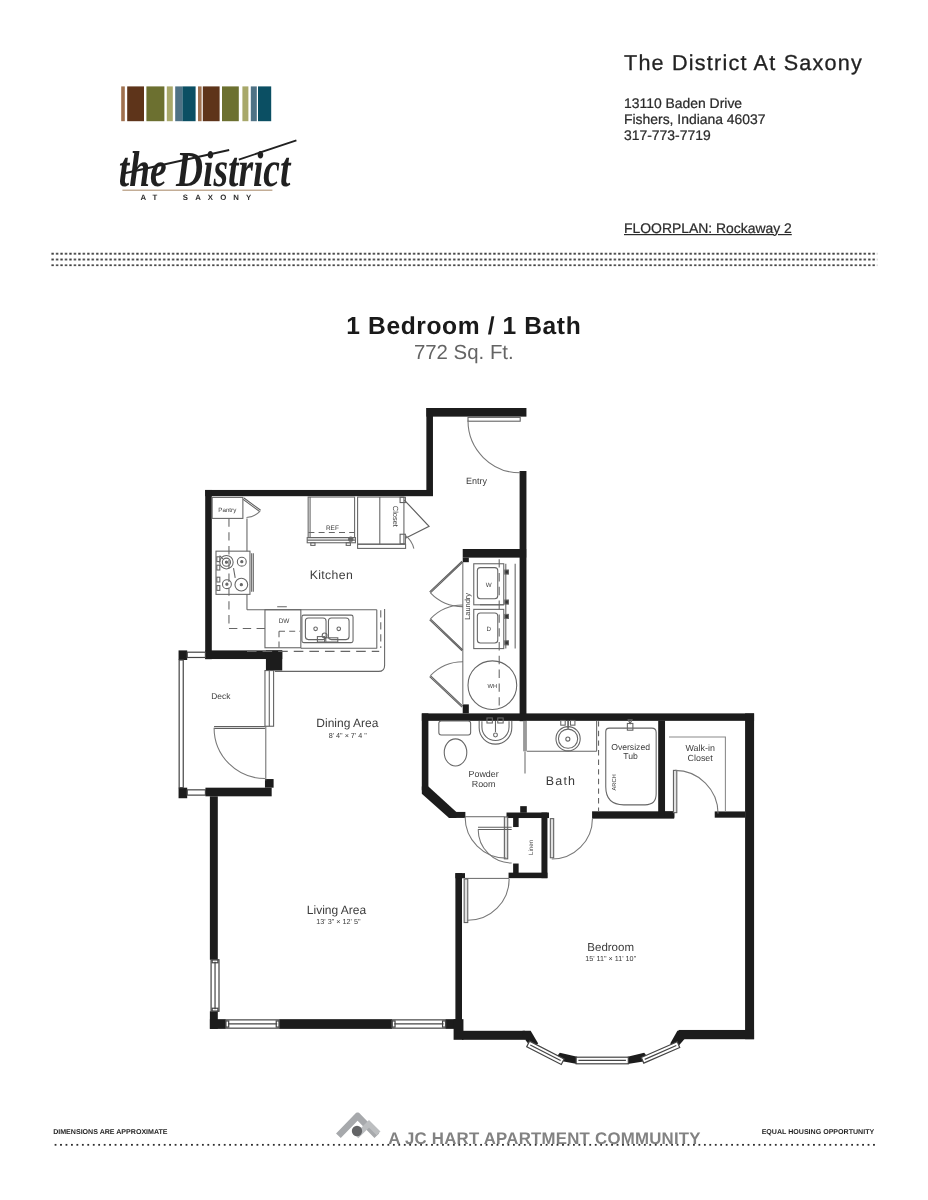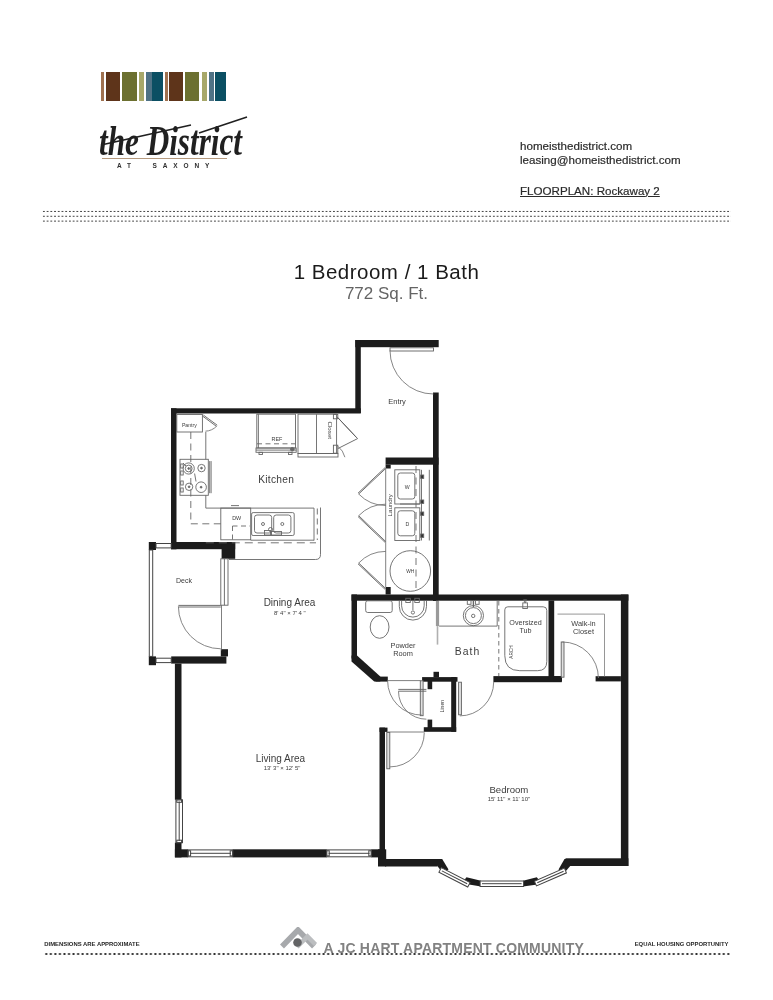--- a/index.html
+++ b/index.html
@@ -34,27 +34,28 @@
 
   <svg class="abs gs" style="left:96px;top:108px;" width="160" height="62" viewBox="0 0 160 62">
     <text x="3" y="47" font-family="Liberation Serif" font-style="italic" font-weight="bold" font-size="42" fill="#231f20" textLength="143" lengthAdjust="spacingAndGlyphs">the District</text>
     <line x1="5" y1="37" x2="95" y2="17" stroke="#231f20" stroke-width="1.5"></line>
     <line x1="103" y1="25" x2="151" y2="9" stroke="#231f20" stroke-width="1.5"></line>
   </svg>
   <div class="abs" style="left:101.8px;top:157.6px;width:125.2px;height:1.3px;background:#b5997d;"></div>
   <div class="abs gs" style="left:117px;top:161.5px;width:120px;font-size:6.5px;font-weight:bold;
     letter-spacing:5.9px;color:#3a2e25;">AT&nbsp;&nbsp;SAXONY</div>
 
-  <div class="abs hdr gs" style="left:520px;top:139px;">homeisthedistrict.com<br>leasing@homeisthedistrict.com</div>
+  <div class="abs gs" style="left:520px;top:41.5px;font-size:18px;letter-spacing:1px;color:#222;-webkit-text-stroke:0.25px #222;">The District At Saxony</div>
+  <div class="abs hdr gs" style="left:520px;top:79.5px;">13110 Baden Drive<br>Fishers, Indiana 46037<br>317-773-7719</div>
   <div class="abs hdr gs" style="left:520px;top:183.8px;text-decoration:underline;">FLOORPLAN: Rockaway 2</div>
 
   <div class="abs dots3" style="left:42px;top:207.8px;width:689px;height:14.2px;"></div>
 
   <div class="abs gs" style="left:0;top:260px;width:773px;text-align:center;font-size:20.5px;
-    font-weight:normal;letter-spacing:0.5px;color:#1a1a1a;">1 Bedroom / 1 Bath</div>
+    font-weight:bold;letter-spacing:0.5px;color:#1a1a1a;">1 Bedroom / 1 Bath</div>
   <div class="abs gs" style="left:0;top:283.5px;width:773px;text-align:center;font-size:17px;color:#15803d;">772 Sq. Ft.</div>
 
   <svg id="plan" class="abs" style="left:0;top:0;filter:grayscale(1);" width="773" height="1000" viewBox="0 0 773 1000" font-family="Liberation Sans" fill="none">
     <g fill="#1c1c1c" stroke="none">
 
       <rect x="355.3" y="340" width="83.4" height="7.2"></rect>
       <rect x="355.3" y="340" width="5.5" height="73"></rect>
 
       <rect x="171" y="408.3" width="189.8" height="5.2"></rect>
       <rect x="171" y="408.3" width="5.5" height="141"></rect>

